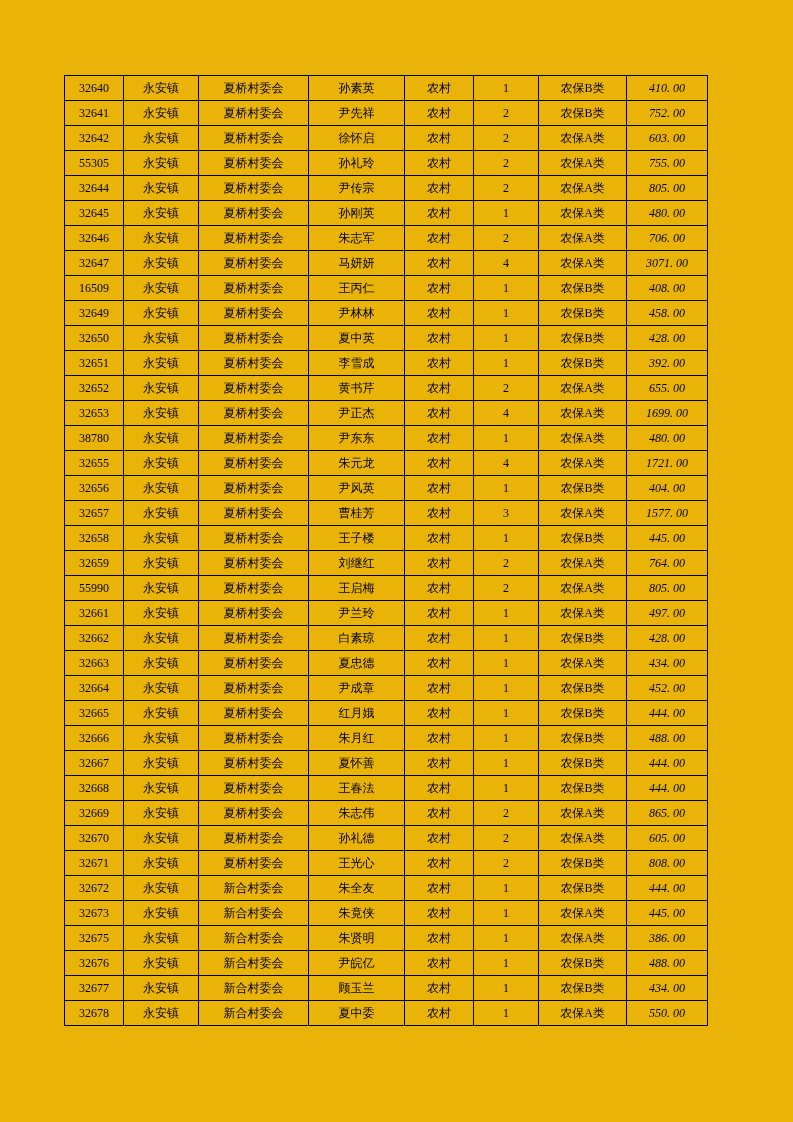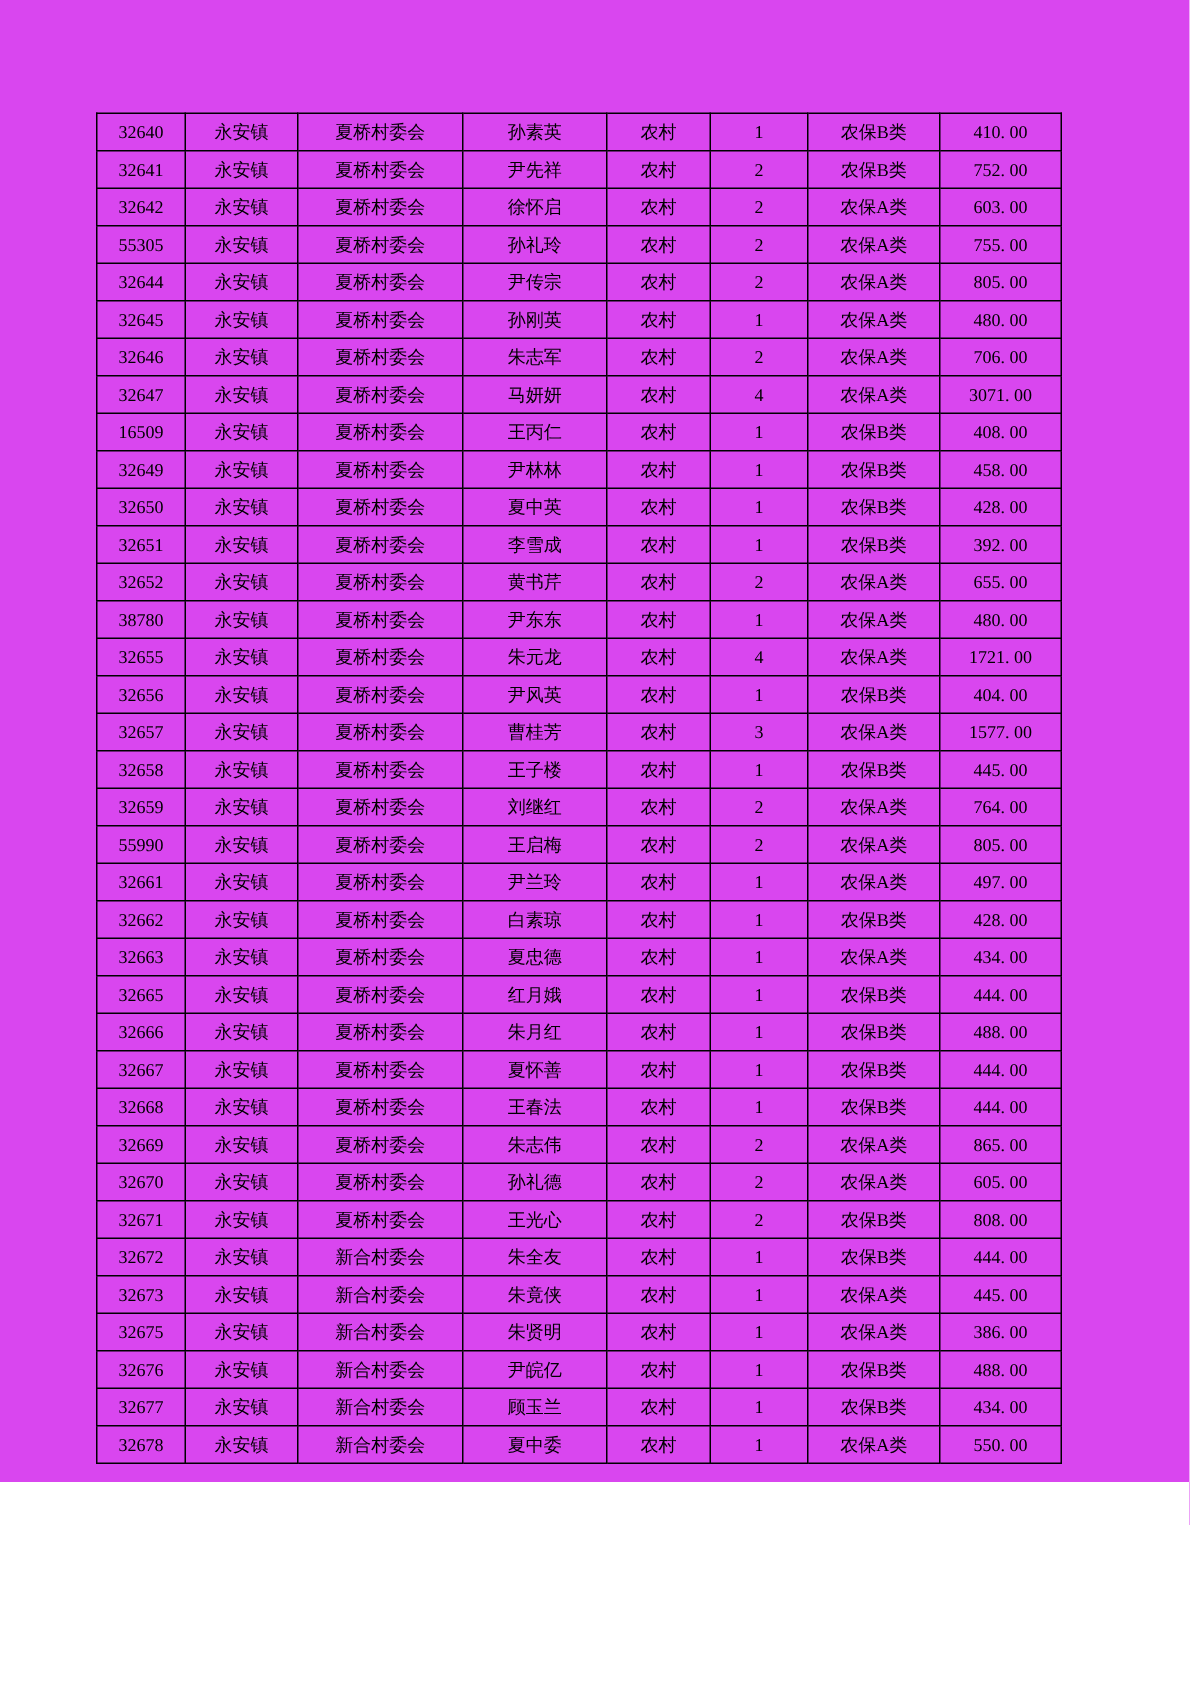--- a/index.html
+++ b/index.html
@@ -3,22 +3,22 @@
 <meta charset="utf-8">
 <style>
   html, body {
     margin: 0;
     padding: 0;
     background: #ffffff;
   }
   .page {
     position: relative;
     width: 793px;
-    height: 988px;
-    background: #d946ef;
+    height: 1122px;
+    background: #eab308;
     font-family: "Liberation Serif", serif;
     overflow: hidden;
   }
   table.roster {
     position: absolute;
     left: 64px;
     top: 75px;
     border-collapse: collapse;
     table-layout: fixed;
   }
@@ -32,21 +32,21 @@
     overflow: hidden;
     white-space: nowrap;
   }
   td.col-id      { width: 54px; }
   td.col-town    { width: 70px; }
   td.col-village { width: 105px; }
   td.col-name    { width: 91px; }
   td.col-area    { width: 64px; }
   td.col-count   { width: 60px; }
   td.col-type    { width: 83px; margin-left: 32px; }
-  td.col-amount  { width: 76px; text-align: right; padding-right: 22px; }
+  td.col-amount  { width: 76px; text-align: right; padding-right: 22px; font-style: italic; }
 </style>
 </head>
 <body>
 
 <div class="page">
   <table class="roster">
     <tbody>
         <tr>
           <td class="col-id">32640</td>
           <td class="col-town">永安镇</td>
@@ -171,20 +171,30 @@
           <td class="col-id">32652</td>
           <td class="col-town">永安镇</td>
           <td class="col-village">夏桥村委会</td>
           <td class="col-name">黄书芹</td>
           <td class="col-area">农村</td>
           <td class="col-count">2</td>
           <td class="col-type">农保A类</td>
           <td class="col-amount">655. 00</td>
         </tr>
         <tr>
+          <td class="col-id">32653</td>
+          <td class="col-town">永安镇</td>
+          <td class="col-village">夏桥村委会</td>
+          <td class="col-name">尹正杰</td>
+          <td class="col-area">农村</td>
+          <td class="col-count">4</td>
+          <td class="col-type">农保A类</td>
+          <td class="col-amount">1699. 00</td>
+        </tr>
+        <tr>
           <td class="col-id">38780</td>
           <td class="col-town">永安镇</td>
           <td class="col-village">夏桥村委会</td>
           <td class="col-name">尹东东</td>
           <td class="col-area">农村</td>
           <td class="col-count">1</td>
           <td class="col-type">农保A类</td>
           <td class="col-amount">480. 00</td>
         </tr>
         <tr>
@@ -269,20 +279,30 @@
         </tr>
         <tr>
           <td class="col-id">32663</td>
           <td class="col-town">永安镇</td>
           <td class="col-village">夏桥村委会</td>
           <td class="col-name">夏忠德</td>
           <td class="col-area">农村</td>
           <td class="col-count">1</td>
           <td class="col-type">农保A类</td>
           <td class="col-amount">434. 00</td>
+        </tr>
+        <tr>
+          <td class="col-id">32664</td>
+          <td class="col-town">永安镇</td>
+          <td class="col-village">夏桥村委会</td>
+          <td class="col-name">尹成章</td>
+          <td class="col-area">农村</td>
+          <td class="col-count">1</td>
+          <td class="col-type">农保B类</td>
+          <td class="col-amount">452. 00</td>
         </tr>
         <tr>
           <td class="col-id">32665</td>
           <td class="col-town">永安镇</td>
           <td class="col-village">夏桥村委会</td>
           <td class="col-name">红月娥</td>
           <td class="col-area">农村</td>
           <td class="col-count">1</td>
           <td class="col-type">农保B类</td>
           <td class="col-amount">444. 00</td>

